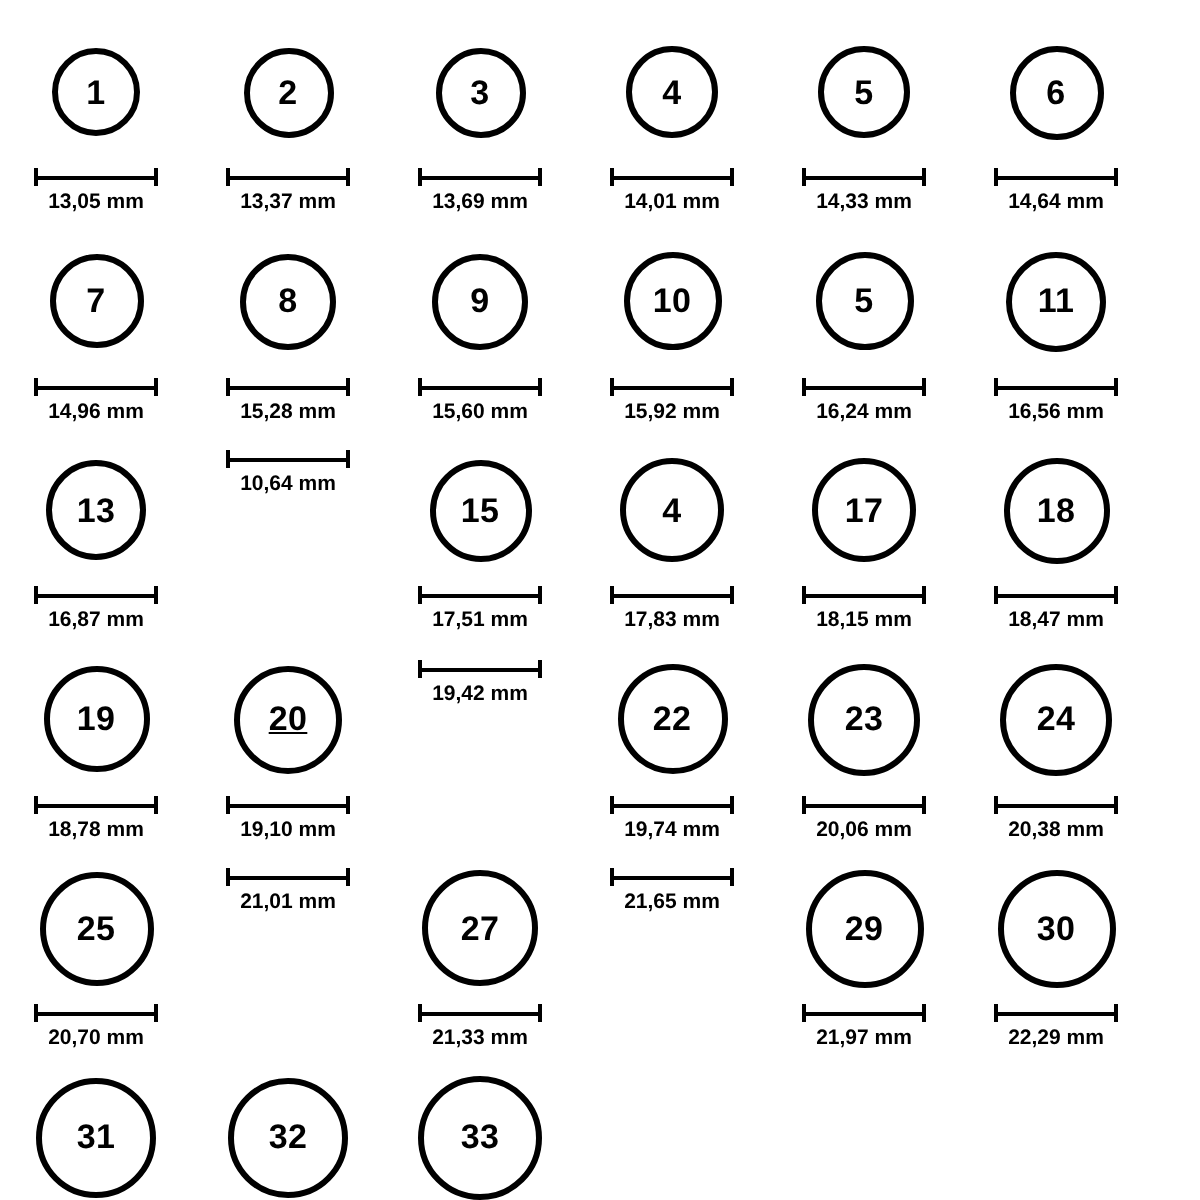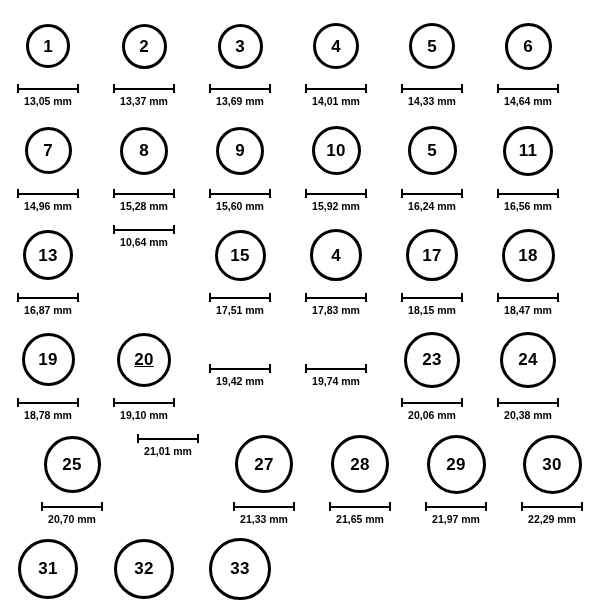--- a/index.html
+++ b/index.html
@@ -318,21 +318,21 @@
           </div>
         </div>
         <div class="dim">
           <div class="bar"></div>
           <div class="tick-left"></div>
           <div class="tick-right"></div>
         </div>
         <div class="mm">18,47 mm</div>
       </div>
     </div>
-    <div class="row" style="margin-top: 10px; align-items: center;">
+    <div class="row" style="margin-top: 10px;">
       <div class="cell">
         <div class="ring-wrap">
           <div class="ring" style="width: 53px; height: 53px;">
             <span class="ring-label">19</span>
           </div>
         </div>
         <div class="dim">
           <div class="bar"></div>
           <div class="tick-left"></div>
           <div class="tick-right"></div>
@@ -354,20 +354,25 @@
       </div>
       <div class="cell">
         <div class="dim">
           <div class="bar"></div>
           <div class="tick-left"></div>
           <div class="tick-right"></div>
         </div>
         <div class="mm">19,42 mm</div>
       </div>
       <div class="cell">
+        <div class="ring-wrap">
+          <div class="ring" style="width: 55px; height: 55px;">
+            <span class="ring-label">22</span>
+          </div>
+        </div>
         <div class="dim">
           <div class="bar"></div>
           <div class="tick-left"></div>
           <div class="tick-right"></div>
         </div>
         <div class="mm">19,74 mm</div>
       </div>
       <div class="cell">
         <div class="ring-wrap">
           <div class="ring" style="width: 56px; height: 56px;">
@@ -388,21 +393,21 @@
           </div>
         </div>
         <div class="dim">
           <div class="bar"></div>
           <div class="tick-left"></div>
           <div class="tick-right"></div>
         </div>
         <div class="mm">20,38 mm</div>
       </div>
     </div>
-    <div class="row" style="margin-top: 10px; justify-content: flex-end;">
+    <div class="row" style="margin-top: 10px;">
       <div class="cell">
         <div class="ring-wrap">
           <div class="ring" style="width: 57px; height: 57px;">
             <span class="ring-label">25</span>
           </div>
         </div>
         <div class="dim">
           <div class="bar"></div>
           <div class="tick-left"></div>
           <div class="tick-right"></div>
@@ -424,25 +429,20 @@
           </div>
         </div>
         <div class="dim">
           <div class="bar"></div>
           <div class="tick-left"></div>
           <div class="tick-right"></div>
         </div>
         <div class="mm">21,33 mm</div>
       </div>
       <div class="cell">
-        <div class="ring-wrap">
-          <div class="ring" style="width: 58px; height: 58px;">
-            <span class="ring-label">28</span>
-          </div>
-        </div>
         <div class="dim">
           <div class="bar"></div>
           <div class="tick-left"></div>
           <div class="tick-right"></div>
         </div>
         <div class="mm">21,65 mm</div>
       </div>
       <div class="cell">
         <div class="ring-wrap">
           <div class="ring" style="width: 59px; height: 59px;">

